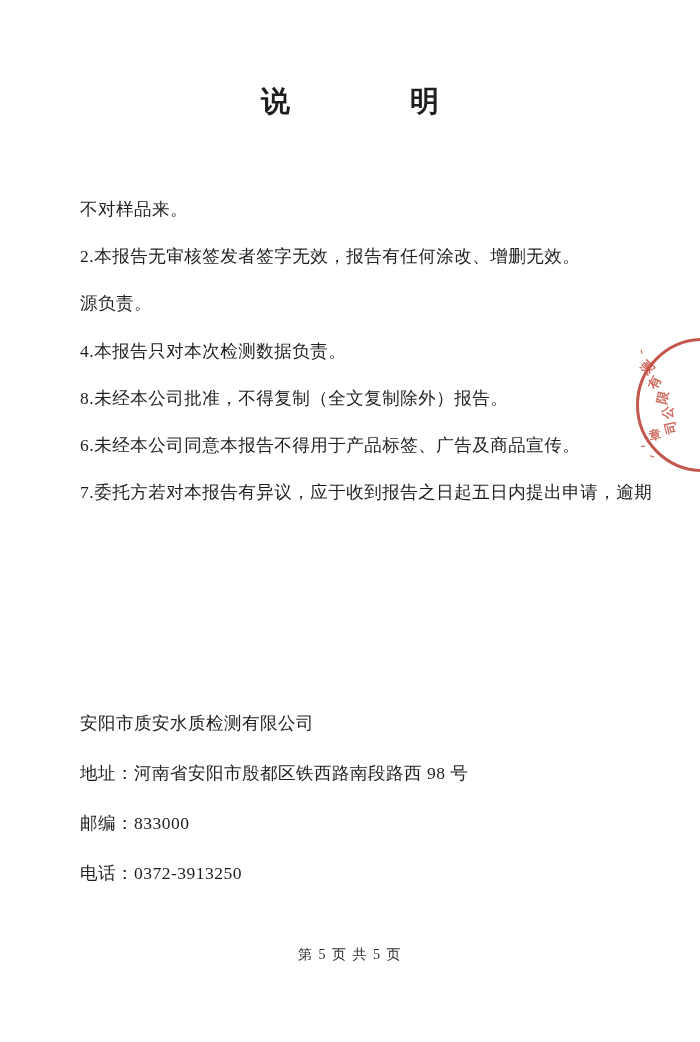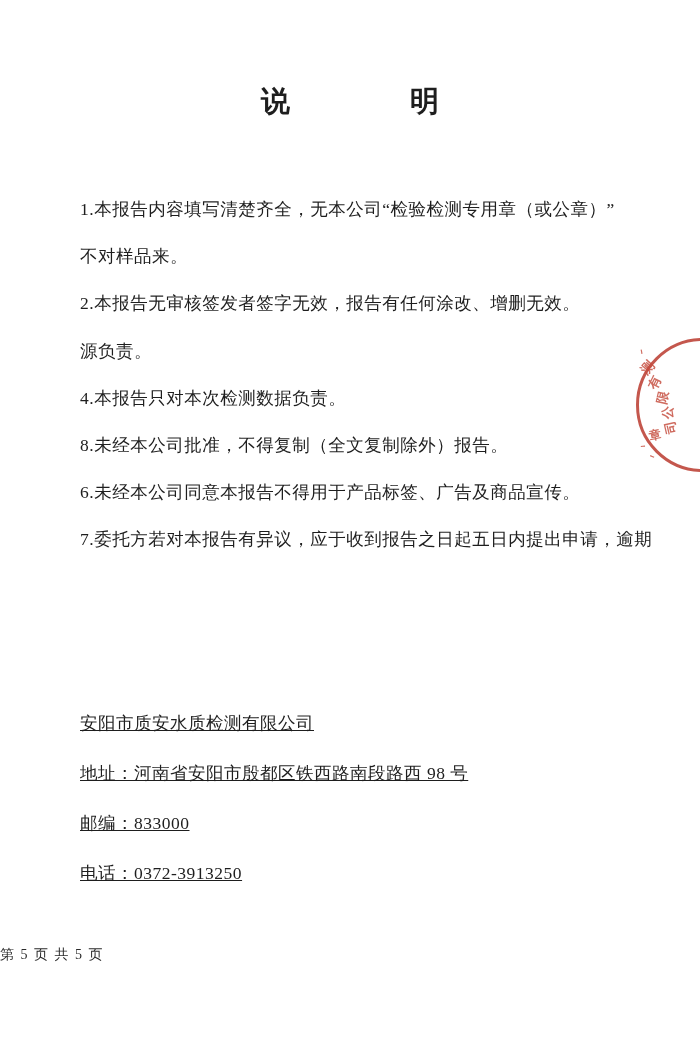--- a/index.html
+++ b/index.html
@@ -27,26 +27,26 @@
   .note-line{
     height:47.2px;line-height:47.2px;
     white-space:nowrap;overflow:hidden;
   }
   
   .company{
     position:absolute;top:698px;left:80px;right:40px;
     font-size:17.5px;letter-spacing:0.5px;
   }
   .company-line{
-    height:50px;line-height:50px;white-space:nowrap;text-decoration:underline;
+    height:50px;line-height:50px;white-space:nowrap;
   }
   
   .footer{
     position:absolute;top:946px;left:0;width:100%;
-    font-size:14px;letter-spacing:1.5px;
+    text-align:center;font-size:14px;letter-spacing:1.5px;
     color:#2a2a2a;
   }
   
   .seal{position:absolute;left:0;top:0;width:700px;height:1042px;pointer-events:none;}
   .seal-ring{
     position:absolute;left:636px;top:338px;
     width:134px;height:134px;box-sizing:border-box;
     border:3px solid rgba(186,58,46,0.85);
     border-radius:50%;
   }
@@ -70,21 +70,20 @@
 <body>
 
 <div class="page">
 
   <h1 class="title">
     <span>说</span>
     <span>明</span>
   </h1>
 
   <div class="notes">
-    <div class="note-line">1.本报告内容填写清楚齐全，无本公司“检验检测专用章（或公章）”</div>
     <div class="note-line">不对样品来。</div>
     <div class="note-line">2.本报告无审核签发者签字无效，报告有任何涂改、增删无效。</div>
     <div class="note-line">源负责。</div>
     <div class="note-line">4.本报告只对本次检测数据负责。</div>
     <div class="note-line">8.未经本公司批准，不得复制（全文复制除外）报告。</div>
     <div class="note-line">6.未经本公司同意本报告不得用于产品标签、广告及商品宣传。</div>
     <div class="note-line">7.委托方若对本报告有异议，应于收到报告之日起五日内提出申请，逾期</div>
   </div>
 
   <div class="company">

